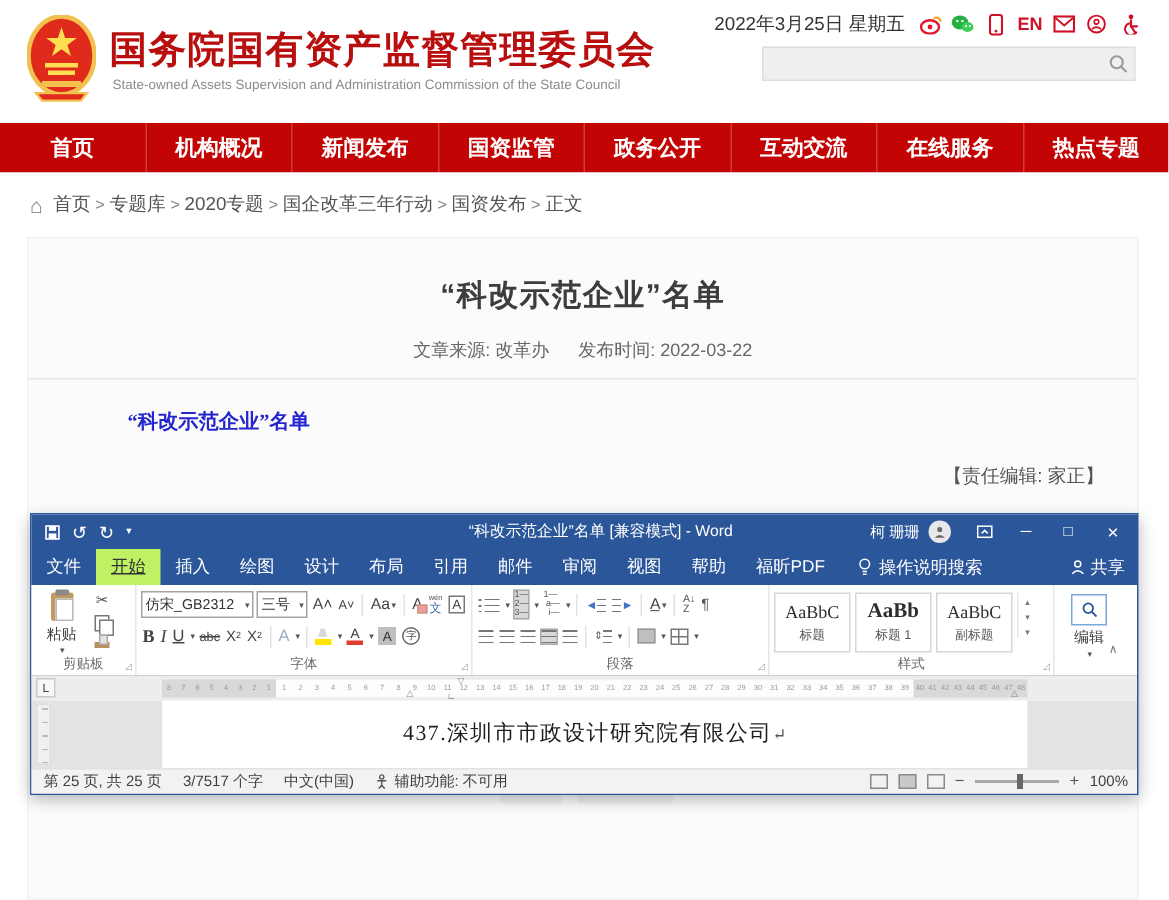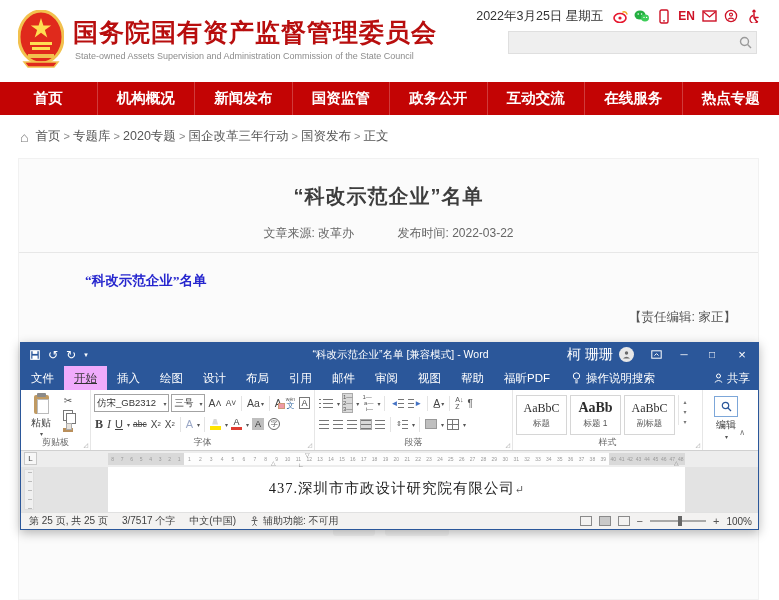--- a/index.html
+++ b/index.html
@@ -27,46 +27,46 @@
   
   #crumb{position:absolute;top:115px;left:0;width:779px;height:40px;background:#fff;}
   .crumb-row{position:absolute;left:20px;top:13px;display:flex;align-items:center;gap:7px;font-size:12.5px;color:#555;}
   .crumb-sep{color:#888;font-size:11px;}
   .home-ico{font-size:14px;color:#777;line-height:1;}
 
   
   #card{position:absolute;left:18px;top:158px;width:741px;height:442px;background:#FBFBFB;border:1px solid #F1F1F1;box-sizing:border-box;}
   .art-title{position:absolute;top:24px;left:0;width:100%;text-align:center;font-size:20px;font-weight:600;color:#3D3D3D;letter-spacing:1px;}
   .art-meta{position:absolute;top:66px;left:0;width:100%;text-align:center;font-size:12px;color:#666;}
-  .art-meta span{margin:0 20px;}
+  .art-meta span{margin:0 8px;}
   .art-divider{position:absolute;top:93px;left:0;right:0;border-top:1px solid #E7E7E7;}
   .att-link{position:absolute;left:66px;top:113px;font-family:"Liberation Serif","DejaVu Serif",serif;font-weight:600;font-size:13.5px;color:#2626CE;cursor:pointer;}
   .editor-note{position:absolute;right:22px;top:150px;font-size:12.5px;color:#555;}
 
   
   .clipbtn{position:absolute;height:16px;background:#F1F1F1;border-radius:3px;z-index:1;overflow:hidden;}
   .clipbtn .smear{position:absolute;top:6px;left:15%;width:70%;height:4px;background:#273279;opacity:.75;border-radius:1px;}
   #clipbtn1{left:333px;top:520px;width:42px;}
   #clipbtn2{left:385px;top:520px;width:64px;}
 
   
   #win{position:absolute;left:20px;top:342px;width:737px;height:186px;background:#fff;border:1px solid #2B579A;z-index:2;box-shadow:0 3px 10px rgba(0,0,0,.28);}
   .titlebar{position:absolute;top:0;left:0;width:100%;height:23px;background:#2B579A;color:#fff;}
   .qat{position:absolute;left:9px;top:0;height:23px;display:flex;align-items:center;gap:8px;font-size:11px;}
   .qat .ar{font-size:12px;line-height:1;}
   .tb-title{position:absolute;left:0;top:0;width:100%;height:23px;line-height:23px;text-align:center;font-size:10.5px;pointer-events:none;margin-left:11px;}
   .tb-right{position:absolute;right:0;top:0;height:23px;display:flex;align-items:center;}
-  .tb-user{font-size:14px;padding:0 6px;}
+  .tb-user{font-size:10px;padding:0 6px;}
   .avatar{width:15px;height:15px;border-radius:50%;background:#E8E8E8;display:flex;align-items:center;justify-content:center;margin-right:8px;}
   .caption-btn{width:28px;height:23px;display:flex;align-items:center;justify-content:center;font-size:10px;cursor:pointer;}
   .caption-btn.close{width:32px;font-size:13px;}
 
   .tabrow{position:absolute;top:23px;left:0;width:100%;height:24px;background:#2B579A;display:flex;align-items:stretch;}
   .wtab{padding:0 10px;line-height:24px;font-size:11.5px;color:#fff;cursor:pointer;white-space:nowrap;}
-  .wtab.active{background:#f0abfc;color:#333;text-decoration:underline;}
+  .wtab.active{background:#bef264;color:#333;text-decoration:underline;}
   .tellme{display:flex;align-items:center;gap:5px;color:#fff;font-size:11.5px;margin-left:12px;white-space:nowrap;}
   .share{position:absolute;right:8px;top:0;height:24px;display:flex;align-items:center;gap:4px;color:#fff;font-size:11.5px;cursor:pointer;}
 
   .ribbon{position:absolute;top:47px;left:0;width:100%;height:61px;background:#fff;border-bottom:1px solid #D0D0D0;box-sizing:border-box;display:flex;}
   .grp{position:relative;height:100%;box-sizing:border-box;border-right:1px solid #E6E6E6;padding:4px 3px 14px;}
   .grp-label{position:absolute;bottom:1px;left:0;right:0;text-align:center;font-size:9px;color:#696969;}
   .launcher{position:absolute;bottom:2px;right:2px;font-size:6px;color:#999;line-height:1;cursor:pointer;}
   .rbtn{display:inline-flex;align-items:center;justify-content:center;color:#444;cursor:pointer;border:1px solid transparent;box-sizing:border-box;}
   .rbtn.pressed{background:#D9D9D9;border:1px solid #ABABAB;}
   .mini-arrow{font-size:6px;color:#555;margin-left:1px;}

